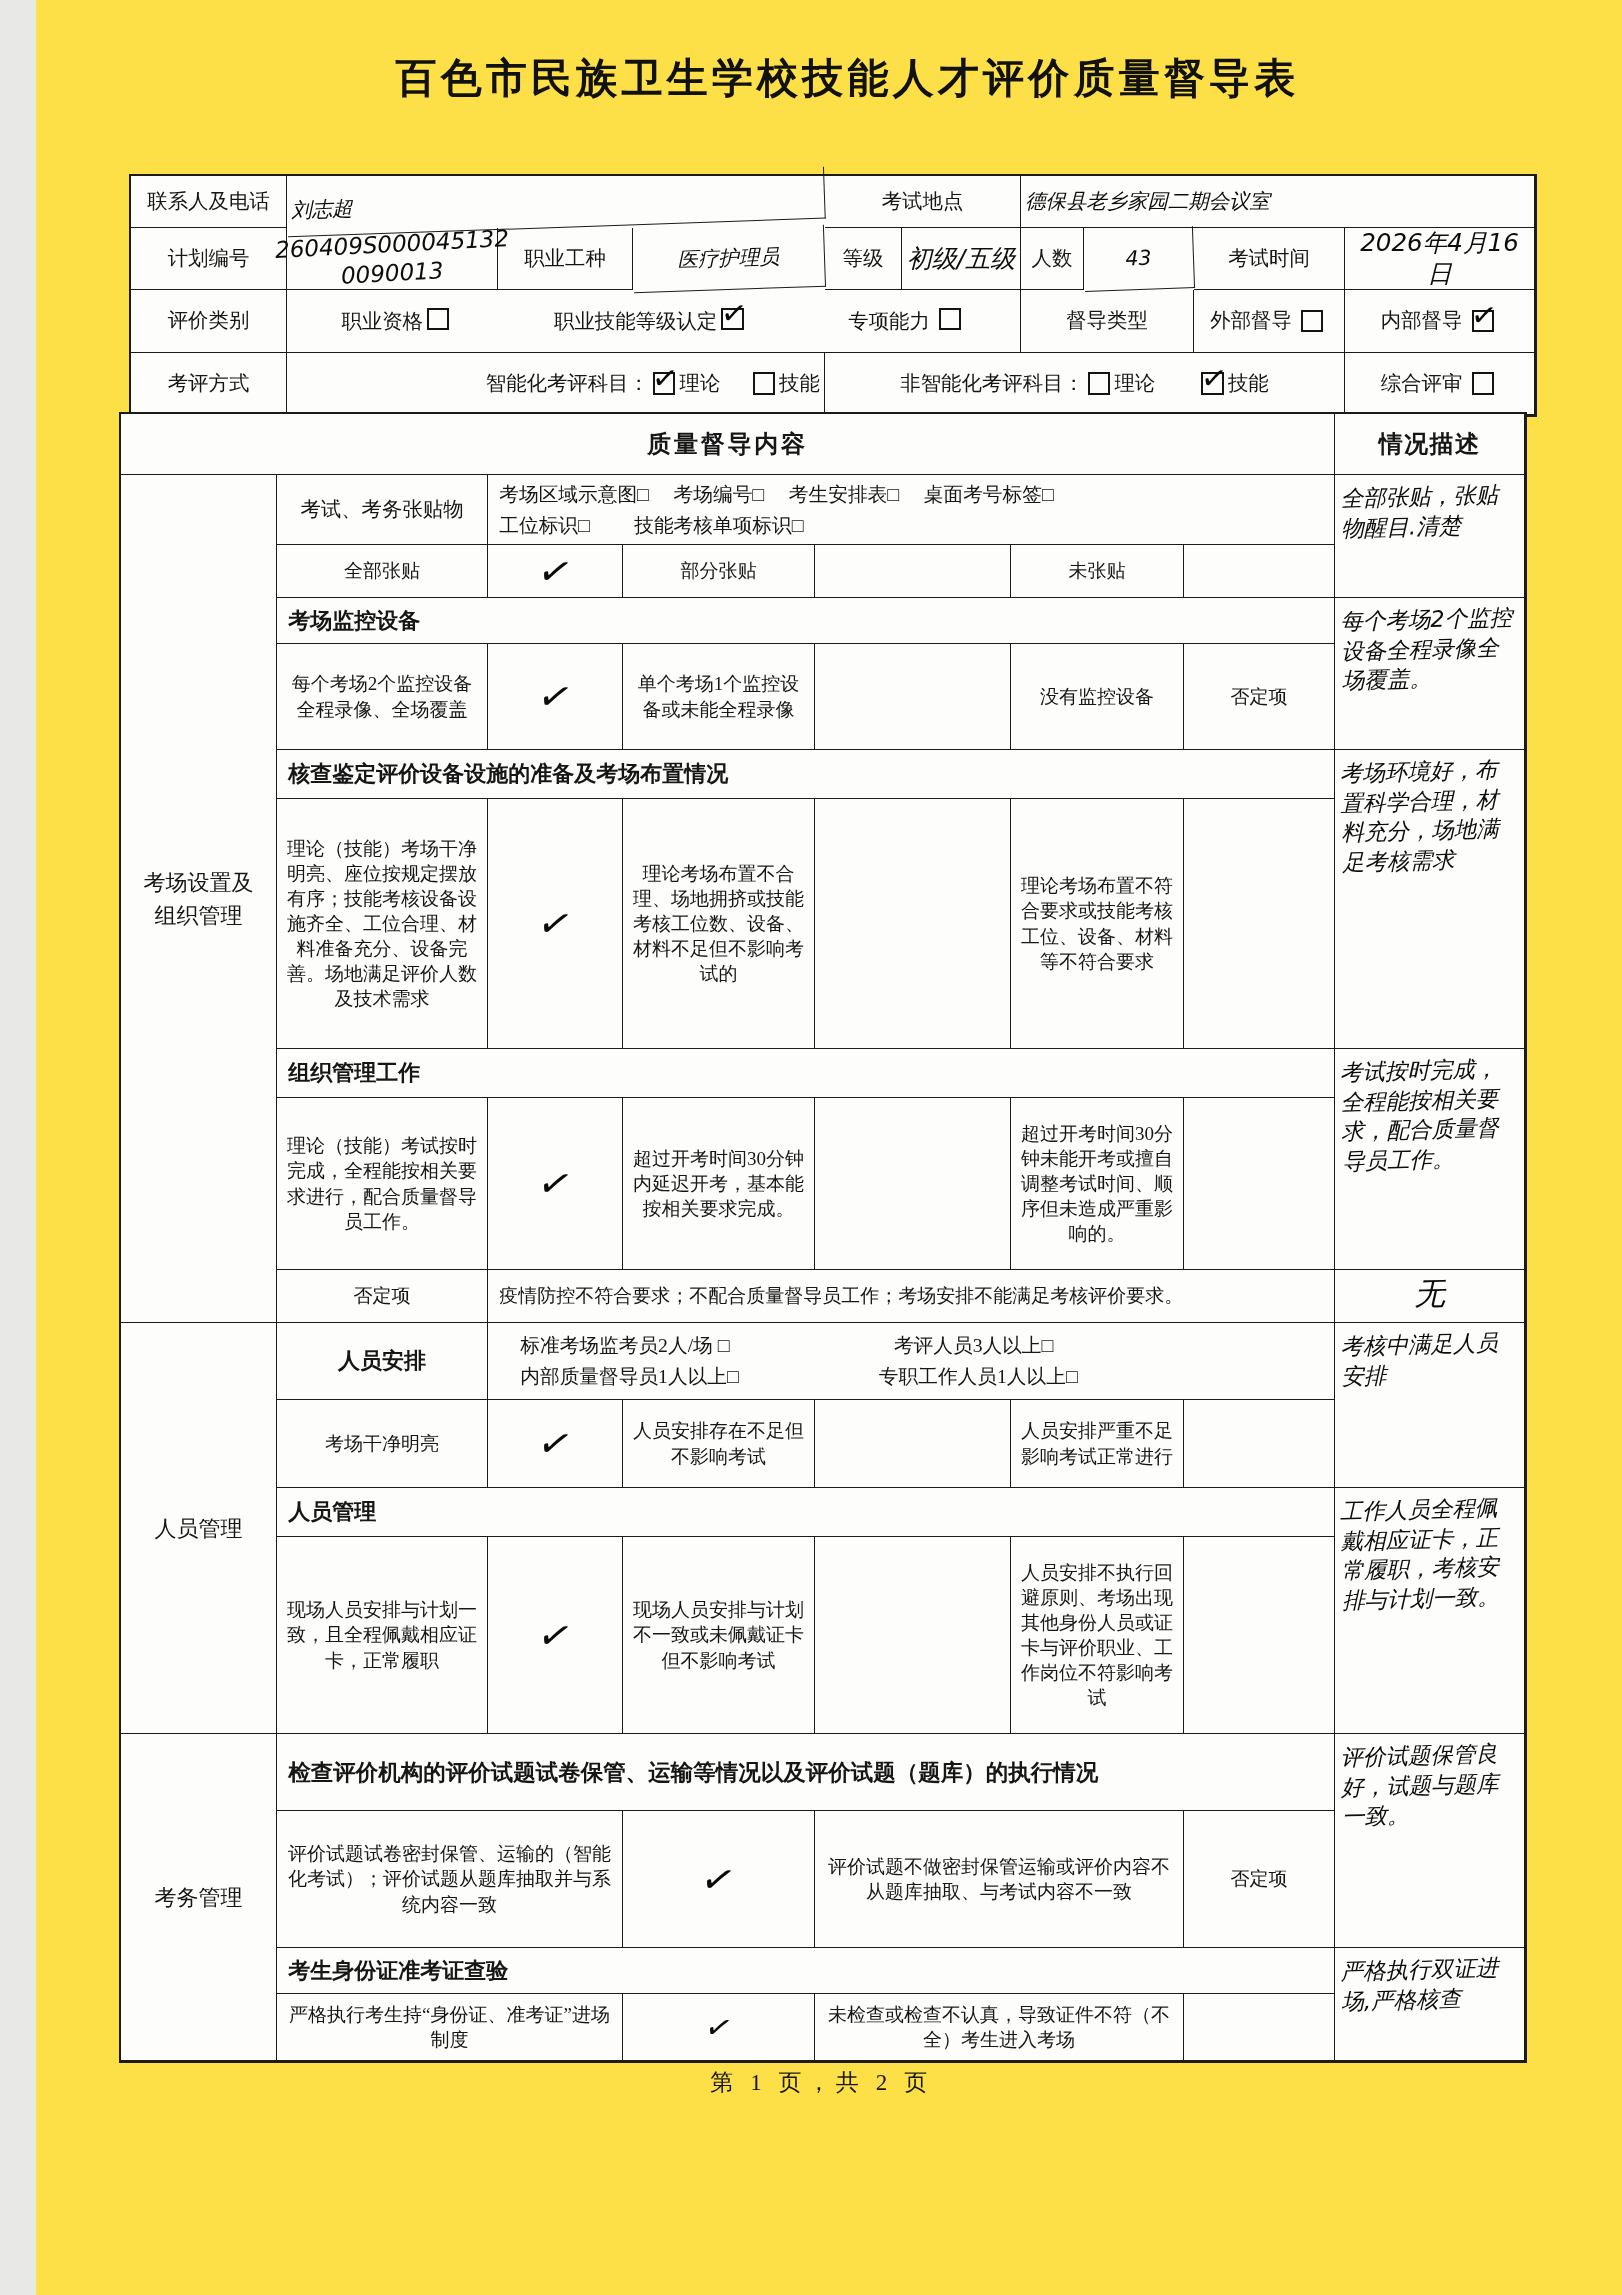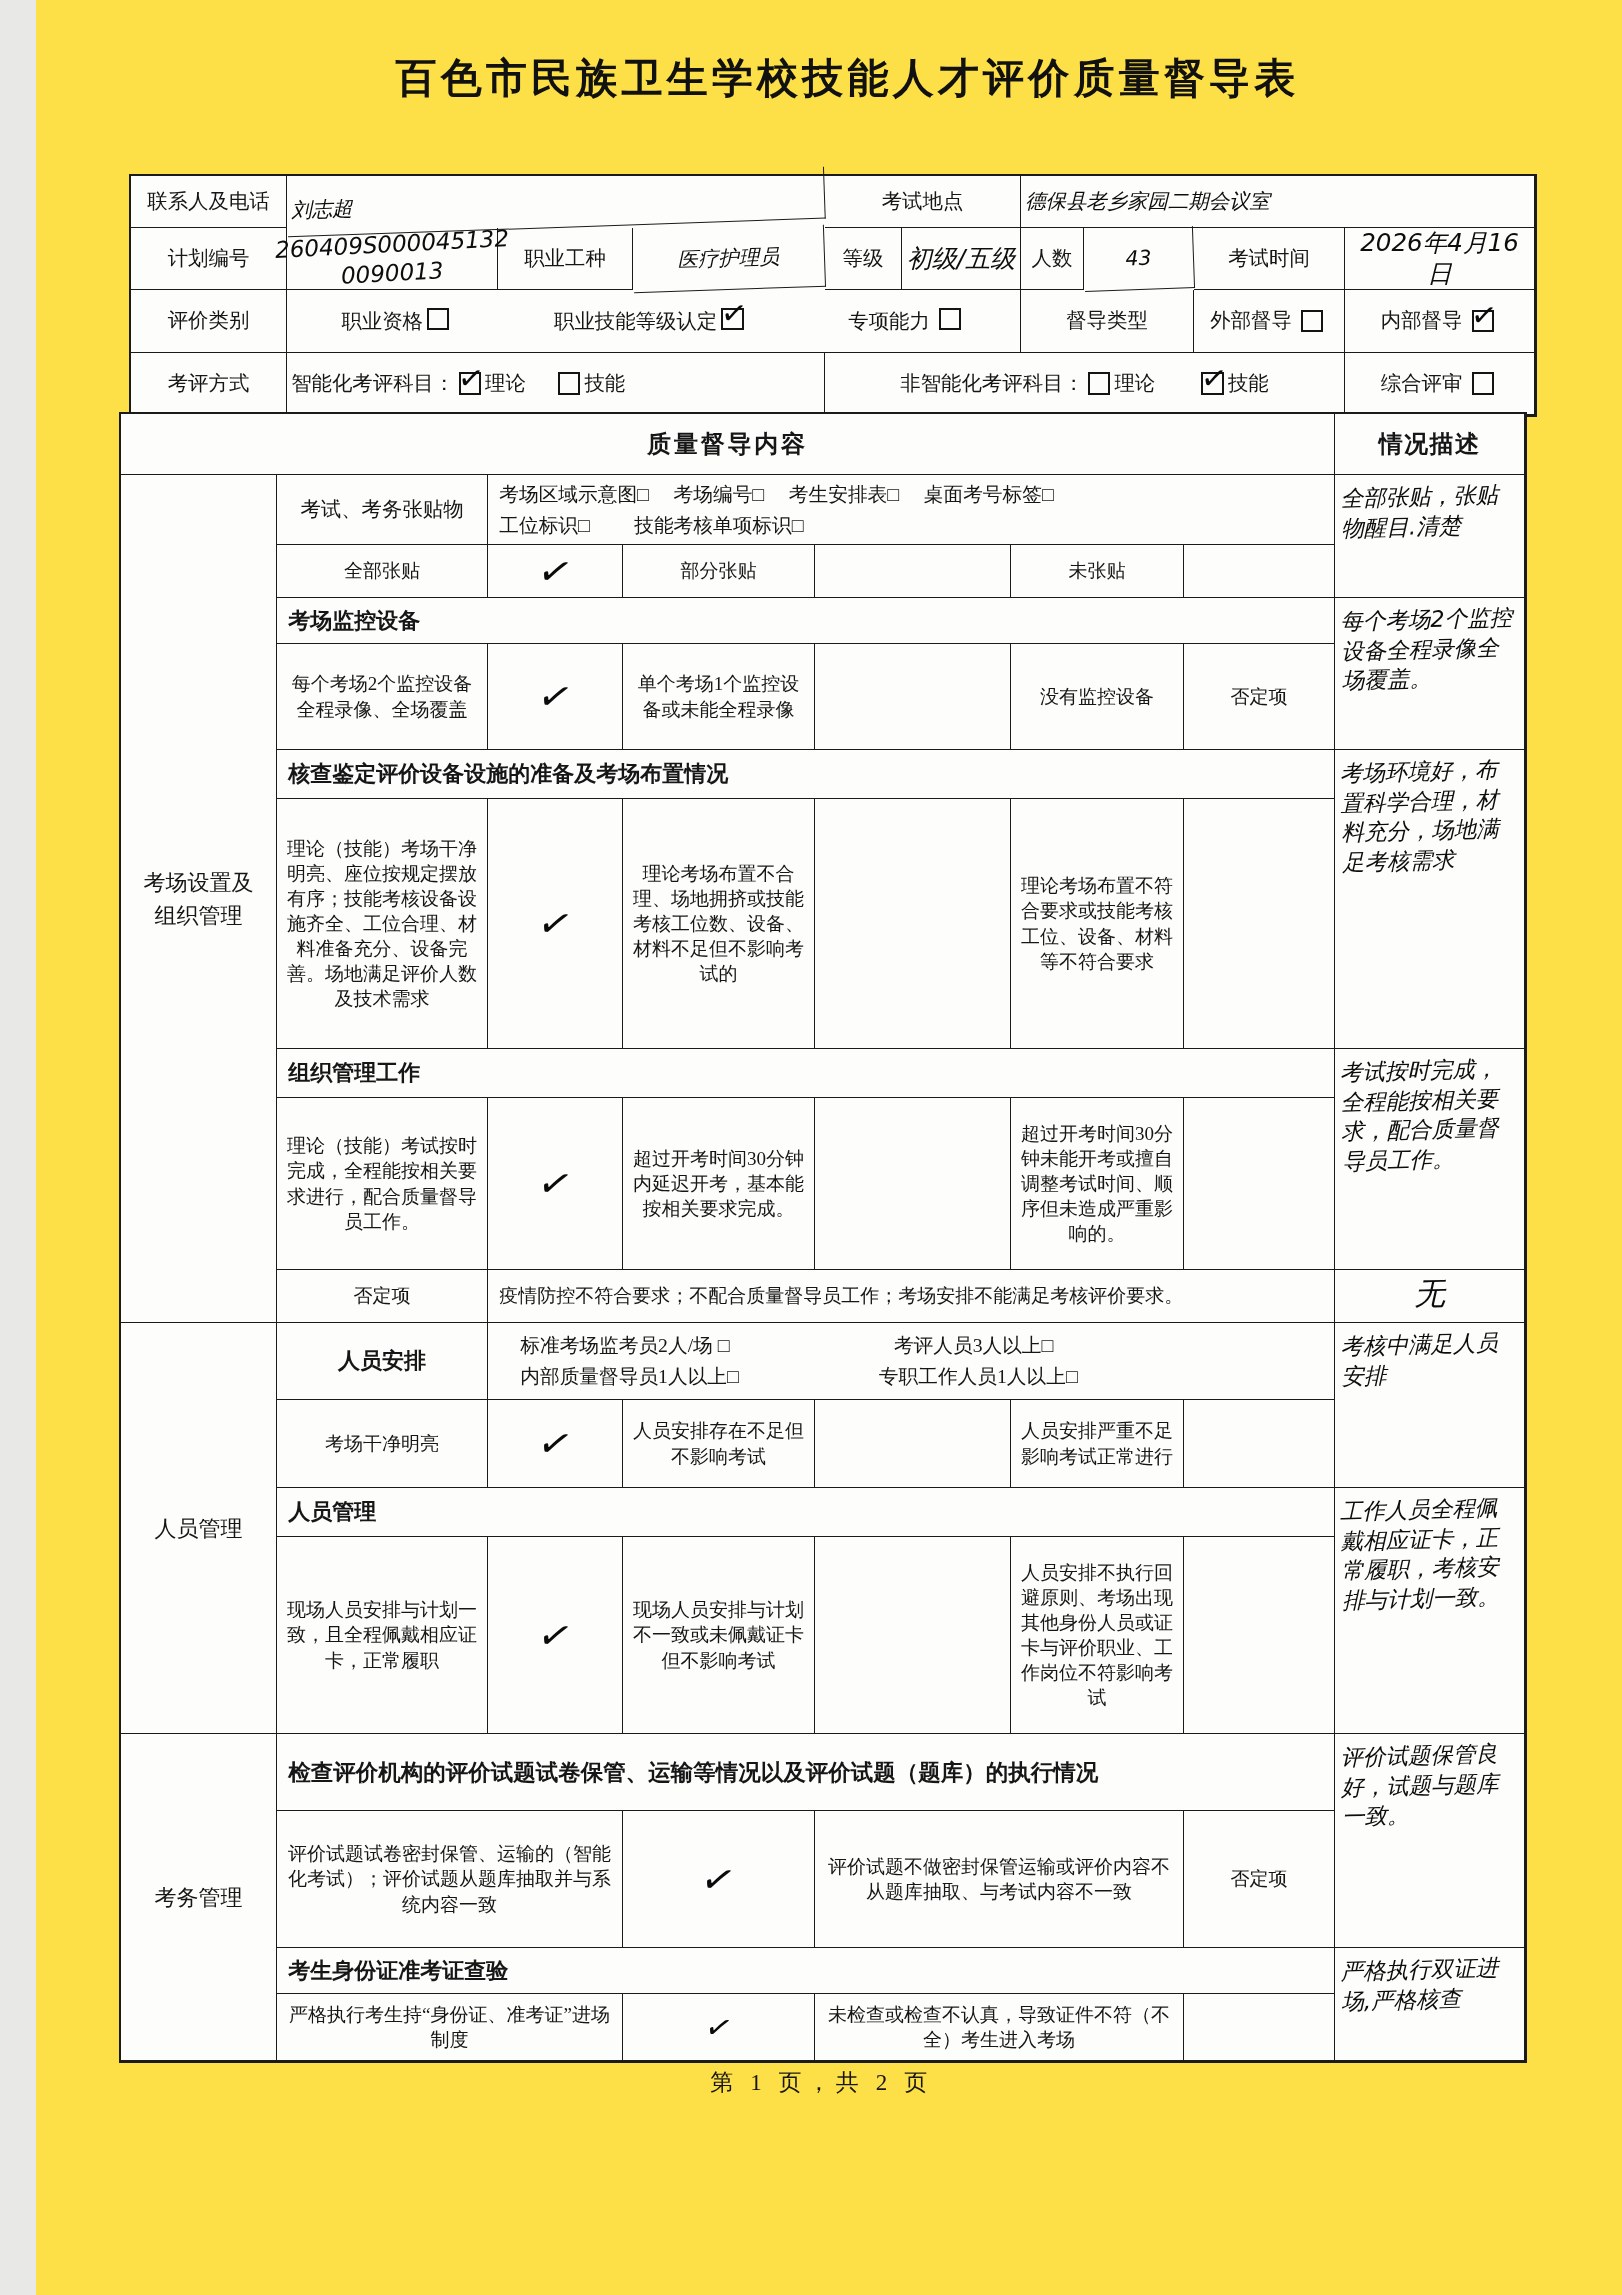--- a/index.html
+++ b/index.html
@@ -104,21 +104,21 @@
     </div>
     <div style="grid-area:3/7/4/9">督导类型</div>
     <div style="grid-area:3/9/4/10"><span>外部督导</span>&nbsp;<span class="cb">
           <span class="mk"></span>
         </span></div>
     <div style="grid-area:3/10/4/11"><span>内部督导</span>&nbsp;<span class="cb">
           <span class="mk">✓</span>
         </span></div>
 
     <div style="grid-area:4/1/5/2">考评方式</div>
-    <div style="grid-area:4/2/5/5;justify-content:flex-start">
+    <div style="grid-area:4/2/5/5;justify-content:flex-end">
       <span>智能化考评科目：</span>
       <span class="cb">
           <span class="mk">✓</span>
         </span>
         <span>理论</span>
       <span style="width:28px"></span>
       <span class="cb">
           <span class="mk"></span>
         </span>
         <span>技能</span>

